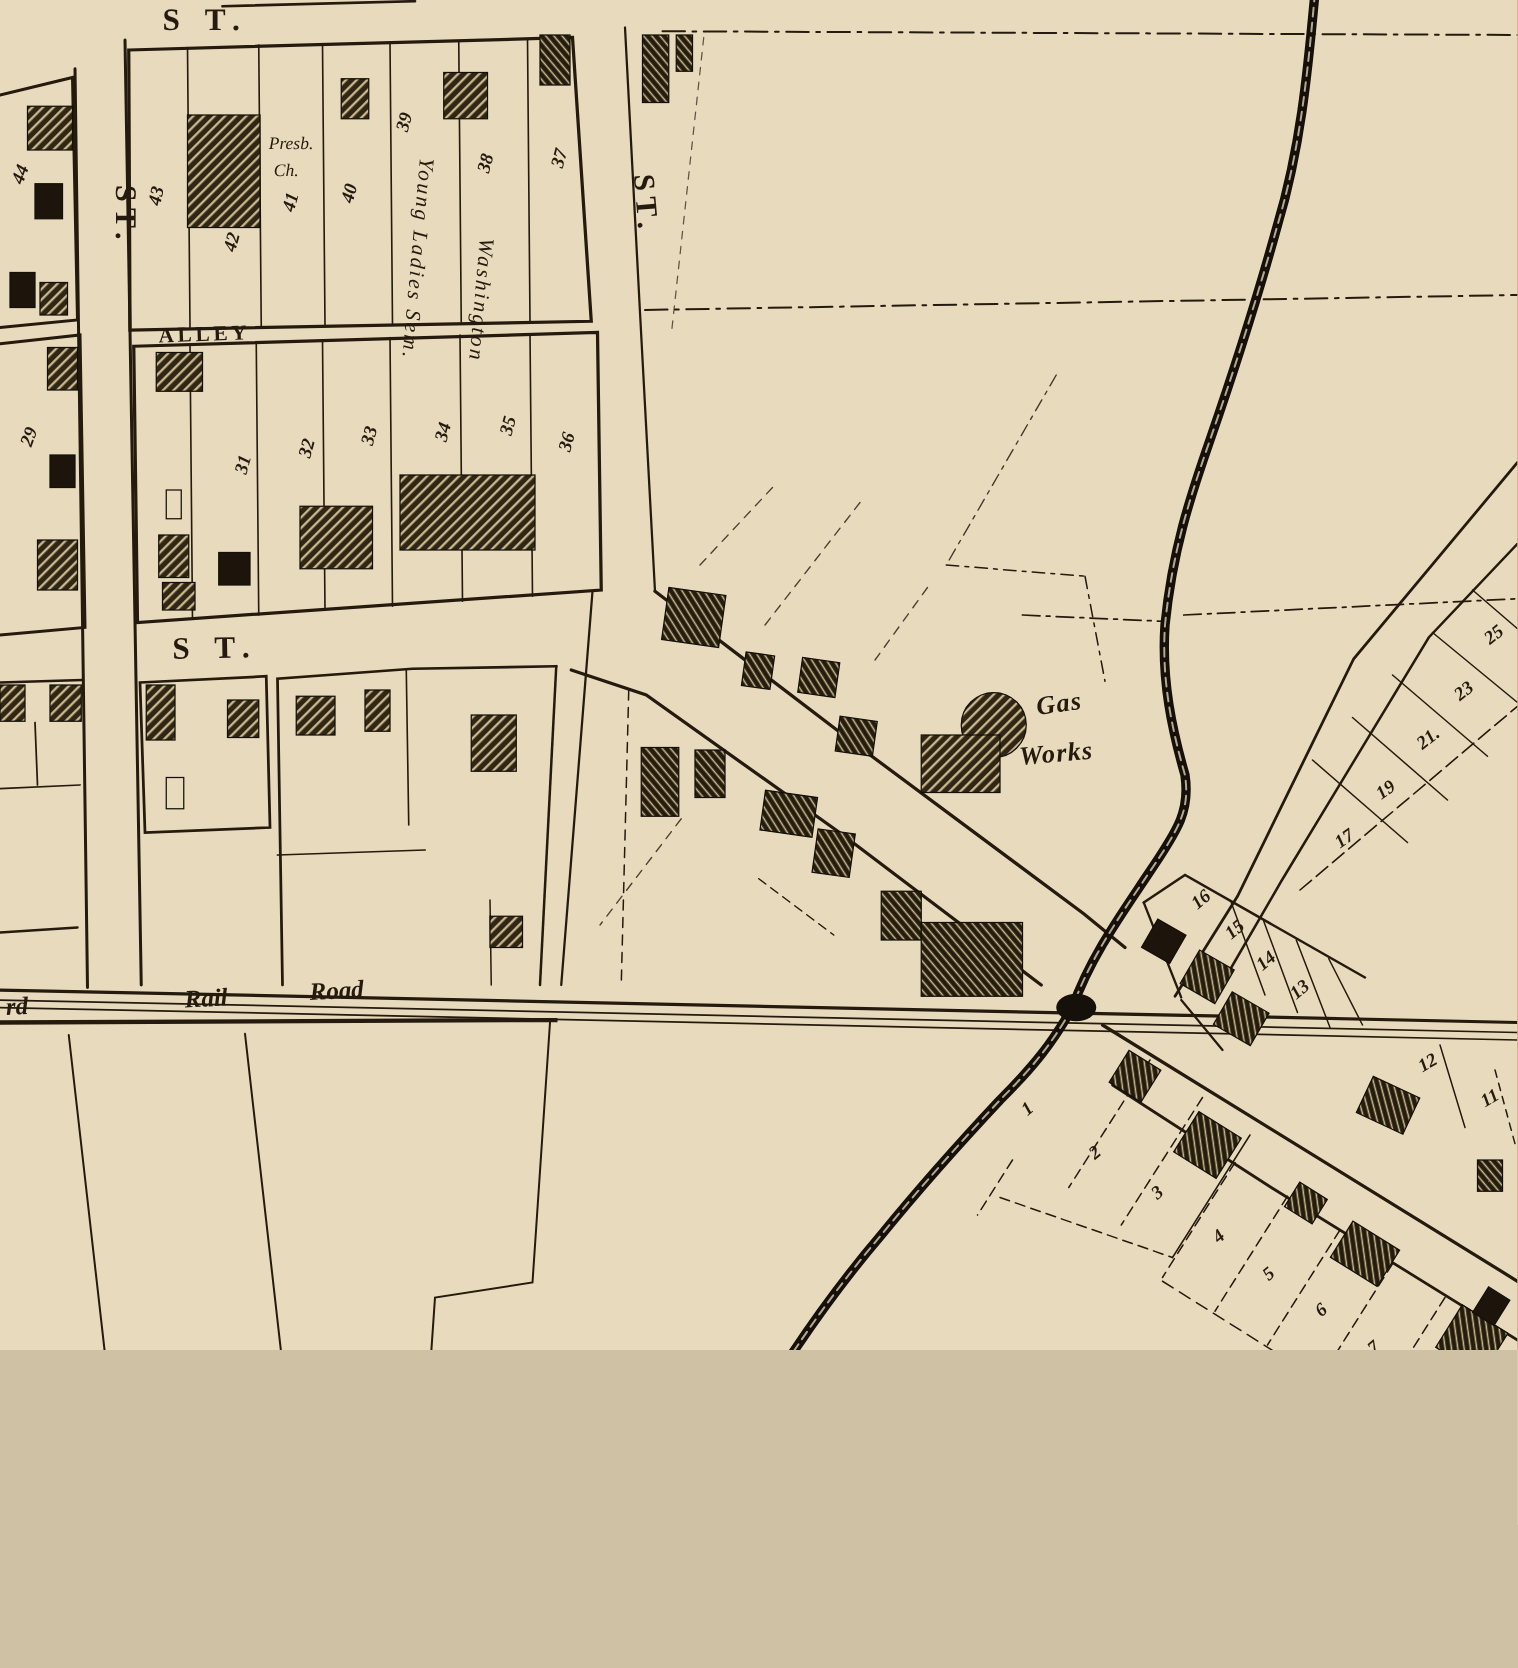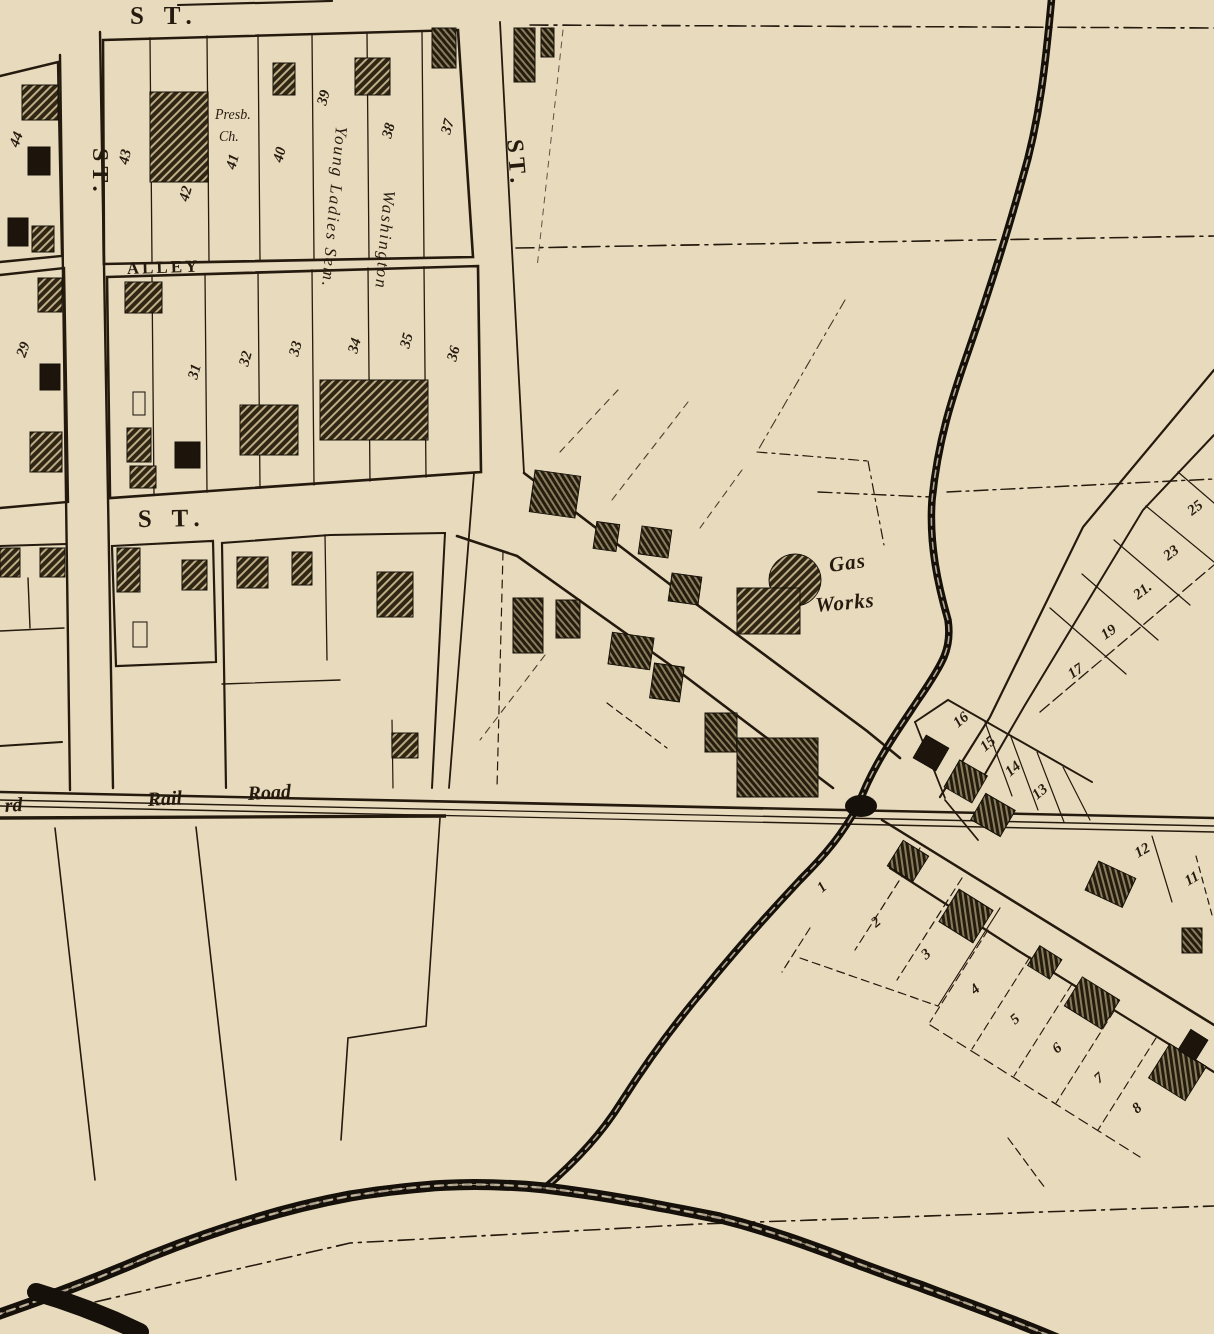--- a/index.html
+++ b/index.html
@@ -1,16 +1,16 @@
 <!DOCTYPE html>
 <html><head>
 <meta charset="utf-8">
 <style>
   html,body{margin:0;padding:0;background:#cfc2a4;}
-  #stage{width:1214px;height:1334px;position:relative;background:#ef4444;overflow:hidden;}
+  #stage{width:1214px;height:1080px;position:relative;background:#ef4444;overflow:hidden;}
   svg{display:block;}
   text{fill:#241a0e;font-family:"Liberation Serif","DejaVu Serif",serif;}
   .lbl-street{font-size:25px;font-weight:bold;letter-spacing:7px;}
   .lbl-streetv{font-size:24px;font-weight:bold;letter-spacing:5px;}
   .lbl-alley{font-size:17px;font-weight:bold;letter-spacing:3px;}
   .lbl-rail{font-size:20px;font-weight:bold;font-style:italic;}
   .lbl-gas{font-size:21px;font-weight:bold;font-style:italic;letter-spacing:1px;}
   .lbl-place{font-size:14px;font-style:italic;}
   .lbl-placev{font-size:17px;font-style:italic;letter-spacing:2px;}
   .lbl-num{font-size:15px;font-style:italic;font-weight:bold;}

